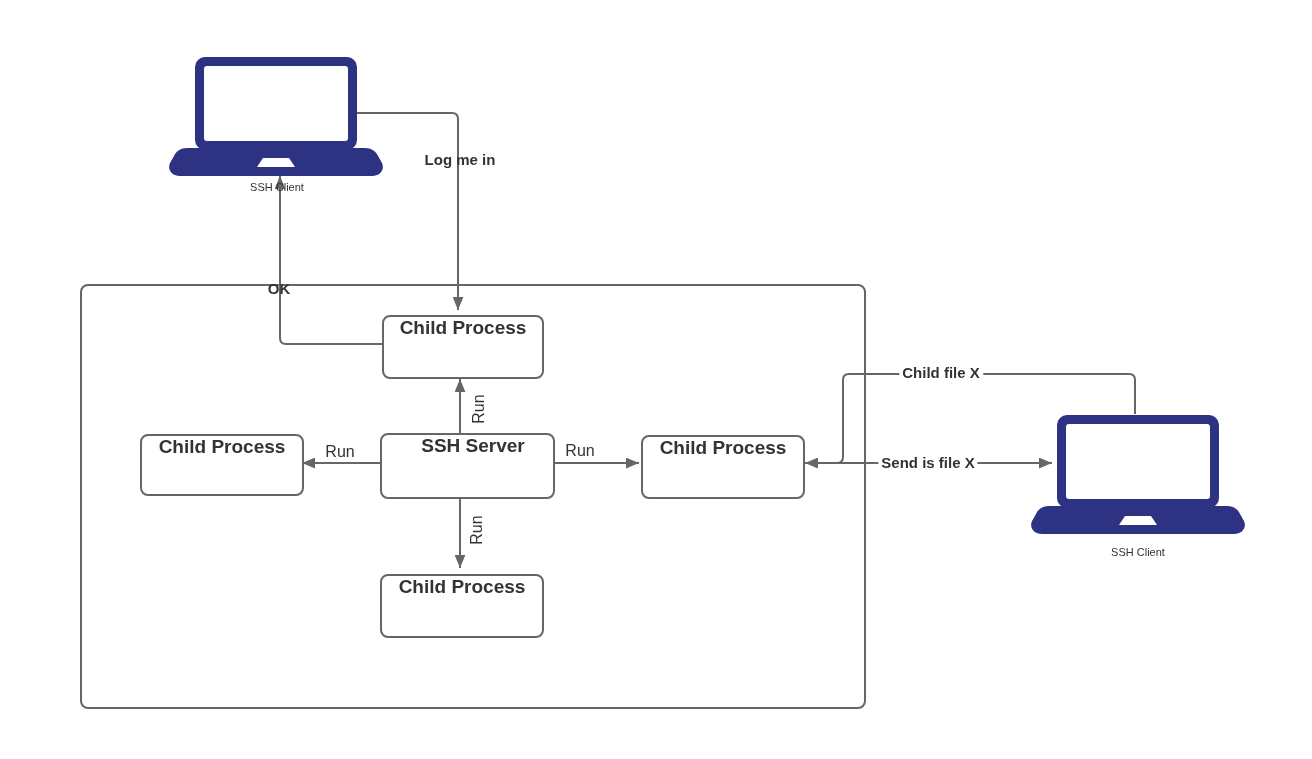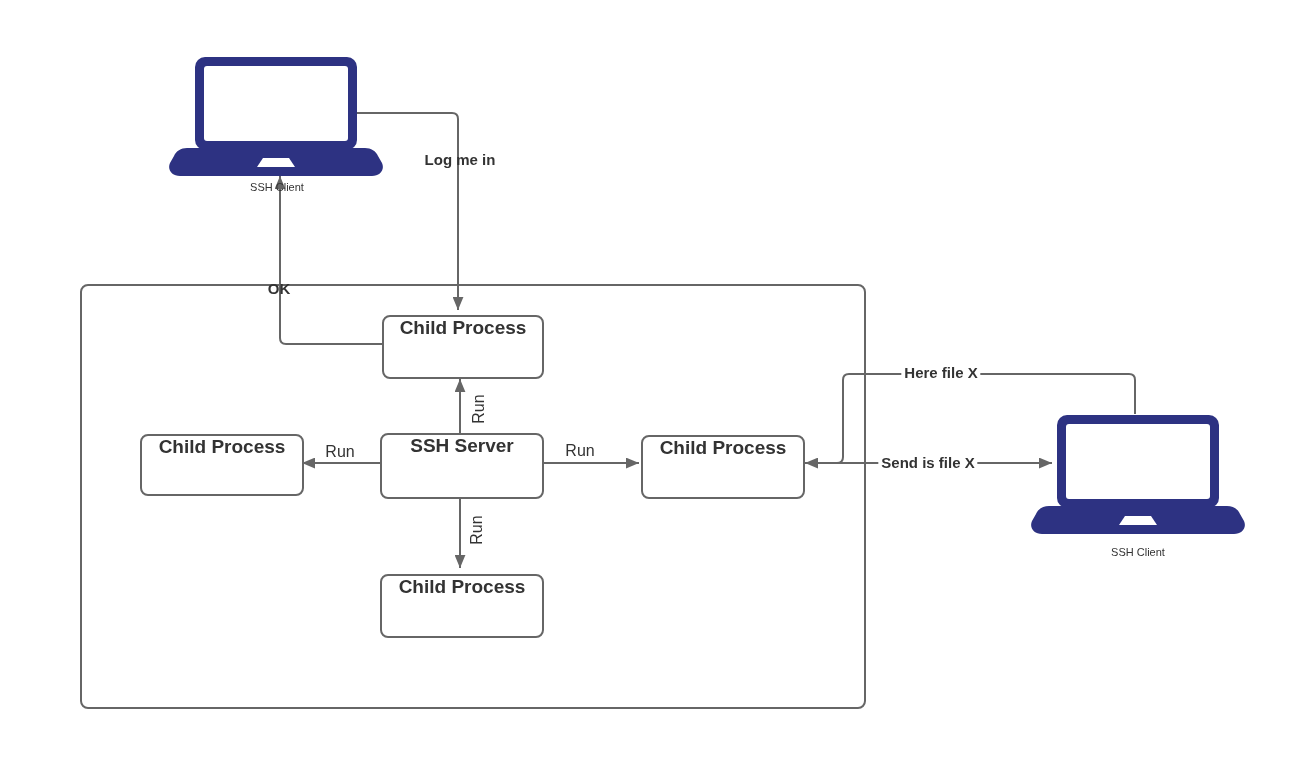--- a/index.html
+++ b/index.html
@@ -18,21 +18,21 @@
     position:absolute;left:80px;top:284px;width:782px;height:421px;
     border:2px solid var(--box_border);border-radius:8px;background:transparent;z-index:1;
   }
   .wires{position:absolute;left:0;top:0;width:1312px;height:759px;z-index:2;}
   .node{
     position:absolute;display:flex;align-items:flex-start;justify-content:center;
     background:#ffffff;border:2.5px solid var(--box_border);border-radius:8px;
     font-weight:bold;font-size:19px;color:var(--text);z-index:3;white-space:nowrap;
   }
   .box-child-top   {left:382px;top:315px;width:158px;height:60px;}
-  .box-ssh-server  {left:380px;top:433px;width:160px;height:62px;font-size:19px;}
+  .box-ssh-server  {left:380px;top:433px;width:160px;height:62px;font-size:19px;padding-left:11px;}
   .box-child-left  {left:140px;top:434px;width:160px;height:58px;}
   .box-child-right {left:641px;top:435px;width:160px;height:60px;}
   .box-child-bottom{left:380px;top:574px;width:160px;height:60px;}
   .lbl{
     position:absolute;transform:translate(-50%,-50%);white-space:nowrap;
     color:var(--text);z-index:4;line-height:1.1;
   }
   .lbl.bold{font-weight:bold;font-size:15px;}
   .lbl.plain{font-size:16px;}
   .lbl.client{font-size:11px;}
@@ -105,16 +105,16 @@
   <div class="lbl client lbl-ssh-client-right">SSH Client</div>
 
   <div class="lbl bold lbl-log-me-in">Log me in</div>
   <div class="lbl bold lbl-ok">OK</div>
 
   <div class="lbl plain vertical lbl-run-up">Run</div>
   <div class="lbl plain vertical lbl-run-down">Run</div>
   <div class="lbl plain lbl-run-left">Run</div>
   <div class="lbl plain lbl-run-right">Run</div>
 
-  <div class="lbl bold on-line lbl-send-file">Here file X</div>
+  <div class="lbl bold on-line lbl-send-file">Child file X</div>
   <div class="lbl bold on-line lbl-here-file">Send is file X</div>
 
 </div>
 
 </body></html>

